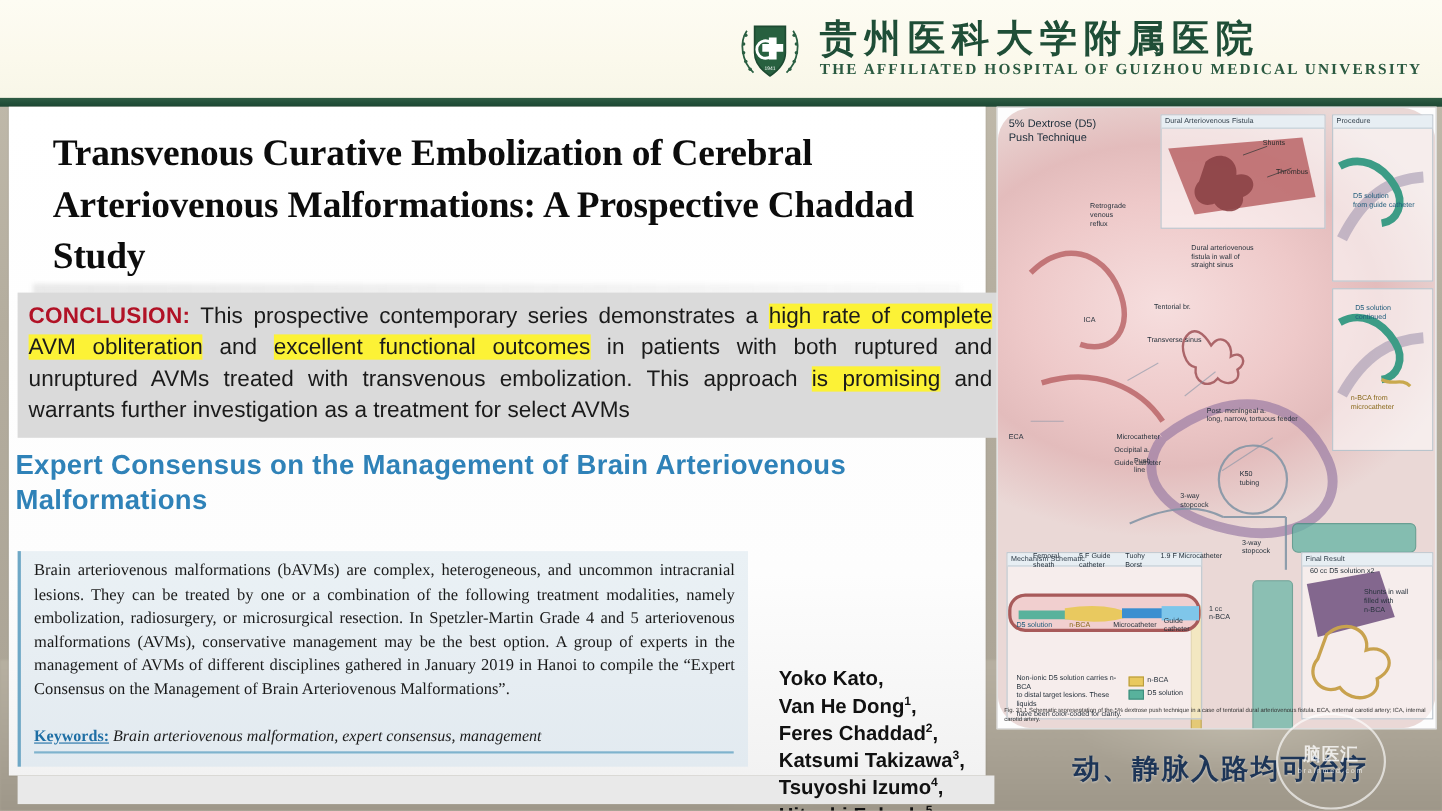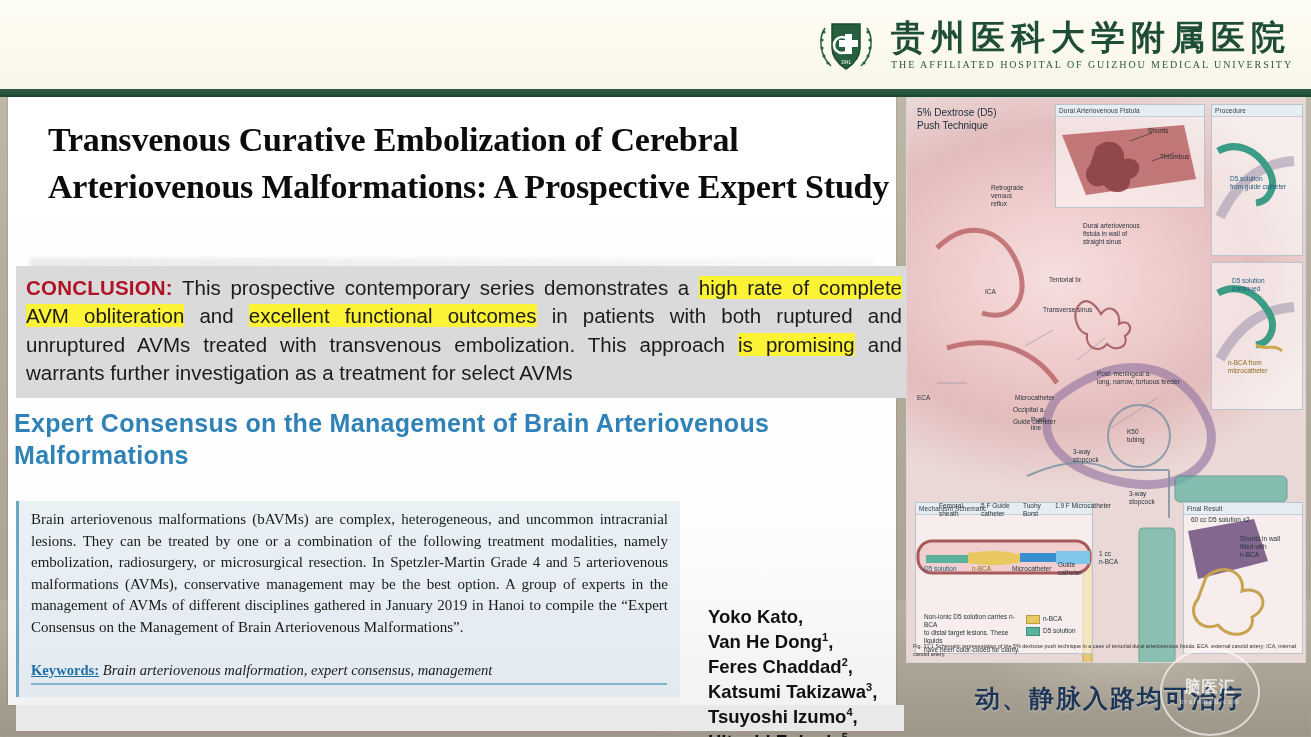--- a/index.html
+++ b/index.html
@@ -23,21 +23,21 @@
   
   .header{position:absolute;left:0;top:0;width:1311px;height:89px;
     background:linear-gradient(180deg,#fdfcf3 0%,#fbf9ec 60%,#f8f6e8 100%);}
   .header-rule{position:absolute;left:0;top:89px;width:1311px;height:8px;
     background:linear-gradient(180deg,#2f5c44 0%,#23513a 55%,#1d4733 100%);}
   .brand{position:absolute;right:18px;top:12px;display:flex;align-items:center;gap:14px;}
   .shield{width:62px;height:66px;position:relative;flex:0 0 auto;}
   .brand-text{display:flex;flex-direction:column;align-items:flex-start;}
   .brand-cn{font-family:"Liberation Serif",serif;font-size:34px;font-weight:700;
     color:#1f4e37;letter-spacing:6px;line-height:1.05;white-space:nowrap;}
-  .brand-en{font-family:"Liberation Serif",serif;font-size:10px;font-weight:400;
+  .brand-en{font-family:"Liberation Serif",serif;font-size:14px;font-weight:700;
     color:#2b5a41;letter-spacing:1.9px;white-space:nowrap;margin-top:3px;}
 
   
   .paper{position:absolute;left:8px;top:97px;width:888px;height:608px;
     background:linear-gradient(180deg,#ffffff 0%,#fdfdfd 70%,#f2f2f2 100%);
     box-shadow:0 0 2px rgba(0,0,0,.25);}
 
   .title{position:absolute;left:40px;top:20px;width:848px;
     font-family:"Liberation Serif",serif;font-weight:700;font-size:34px;
     line-height:1.38;color:#0c0c0c;letter-spacing:-.2px;}
@@ -75,21 +75,21 @@
   .authors{position:absolute;left:700px;top:508px;width:190px;
     font-size:18.5px;font-weight:700;line-height:1.34;color:#111;}
   .authors sup{font-size:11px;font-weight:700;vertical-align:super;}
 
   
   .figure{position:absolute;left:906px;top:97px;width:400px;height:566px;
     background:#fdfdfd;border:1px solid #d7d7d7;box-sizing:border-box;overflow:hidden;}
   .fig-canvas{position:absolute;inset:0;
     background:
       radial-gradient(280px 210px at 150px 180px,#f6dede 0%,#eec9c9 45%,#e3bcbc 70%,#ead8d6 100%),
-      linear-gradient(180deg,#fefdfd 0%,#fbf7f7 100%);}
+      linear-gradient(180deg,#fefdfd 0%,#fbf7f7 100%); border-radius: 31px;}
   .panel{position:absolute;border:1px solid #b9c4cc;background:rgba(255,255,255,.55);
     box-sizing:border-box;}
   .panel-hd{font-size:6.5px;color:#2d3b47;padding:2px 3px;background:#e7eef3;
     border-bottom:1px solid #c2cdd5;white-space:nowrap;letter-spacing:.1px;}
   .fig-label{position:absolute;font-size:6.5px;color:#27323c;line-height:1.25;white-space:pre-line;}
   .fig-title{position:absolute;left:10px;top:8px;font-size:10px;color:#20303c;line-height:1.3;}
   .caption{position:absolute;left:6px;bottom:4px;width:384px;font-size:5.4px;
     color:#333;line-height:1.5;}
 
   
@@ -140,21 +140,21 @@
       <div class="brand-text">
         <div class="brand-cn">贵州医科大学附属医院</div>
         <div class="brand-en">THE AFFILIATED HOSPITAL OF GUIZHOU MEDICAL UNIVERSITY</div>
       </div>
     </div>
   </div>
   <div class="header-rule"></div>
 
   <div class="paper">
 
-    <div class="title">Transvenous Curative Embolization of Cerebral Arteriovenous Malformations: A Prospective Expert Study</div>
+    <div class="title">Transvenous Curative Embolization of Cerebral Arteriovenous Malformations: A Prospective Chaddad Study</div>
 
     <div class="ghost-line"></div>
 
     <div class="conclusion">
       <b>CONCLUSION:</b><span id="conclusion-segments"><span> This prospective contemporary series demonstrates a </span><span class="hl">high rate of complete AVM obliteration</span><span> and </span><span class="hl">excellent functional outcomes</span><span> in patients with both ruptured and unruptured AVMs treated with transvenous embolization. This approach </span><span class="hl">is promising</span><span> and warrants further investigation as a treatment for select AVMs</span></span>
     </div>
 
     <div class="blue-head">Expert Consensus on the Management of Brain Arteriovenous Malformations</div>
 
     <div class="abs-box">

